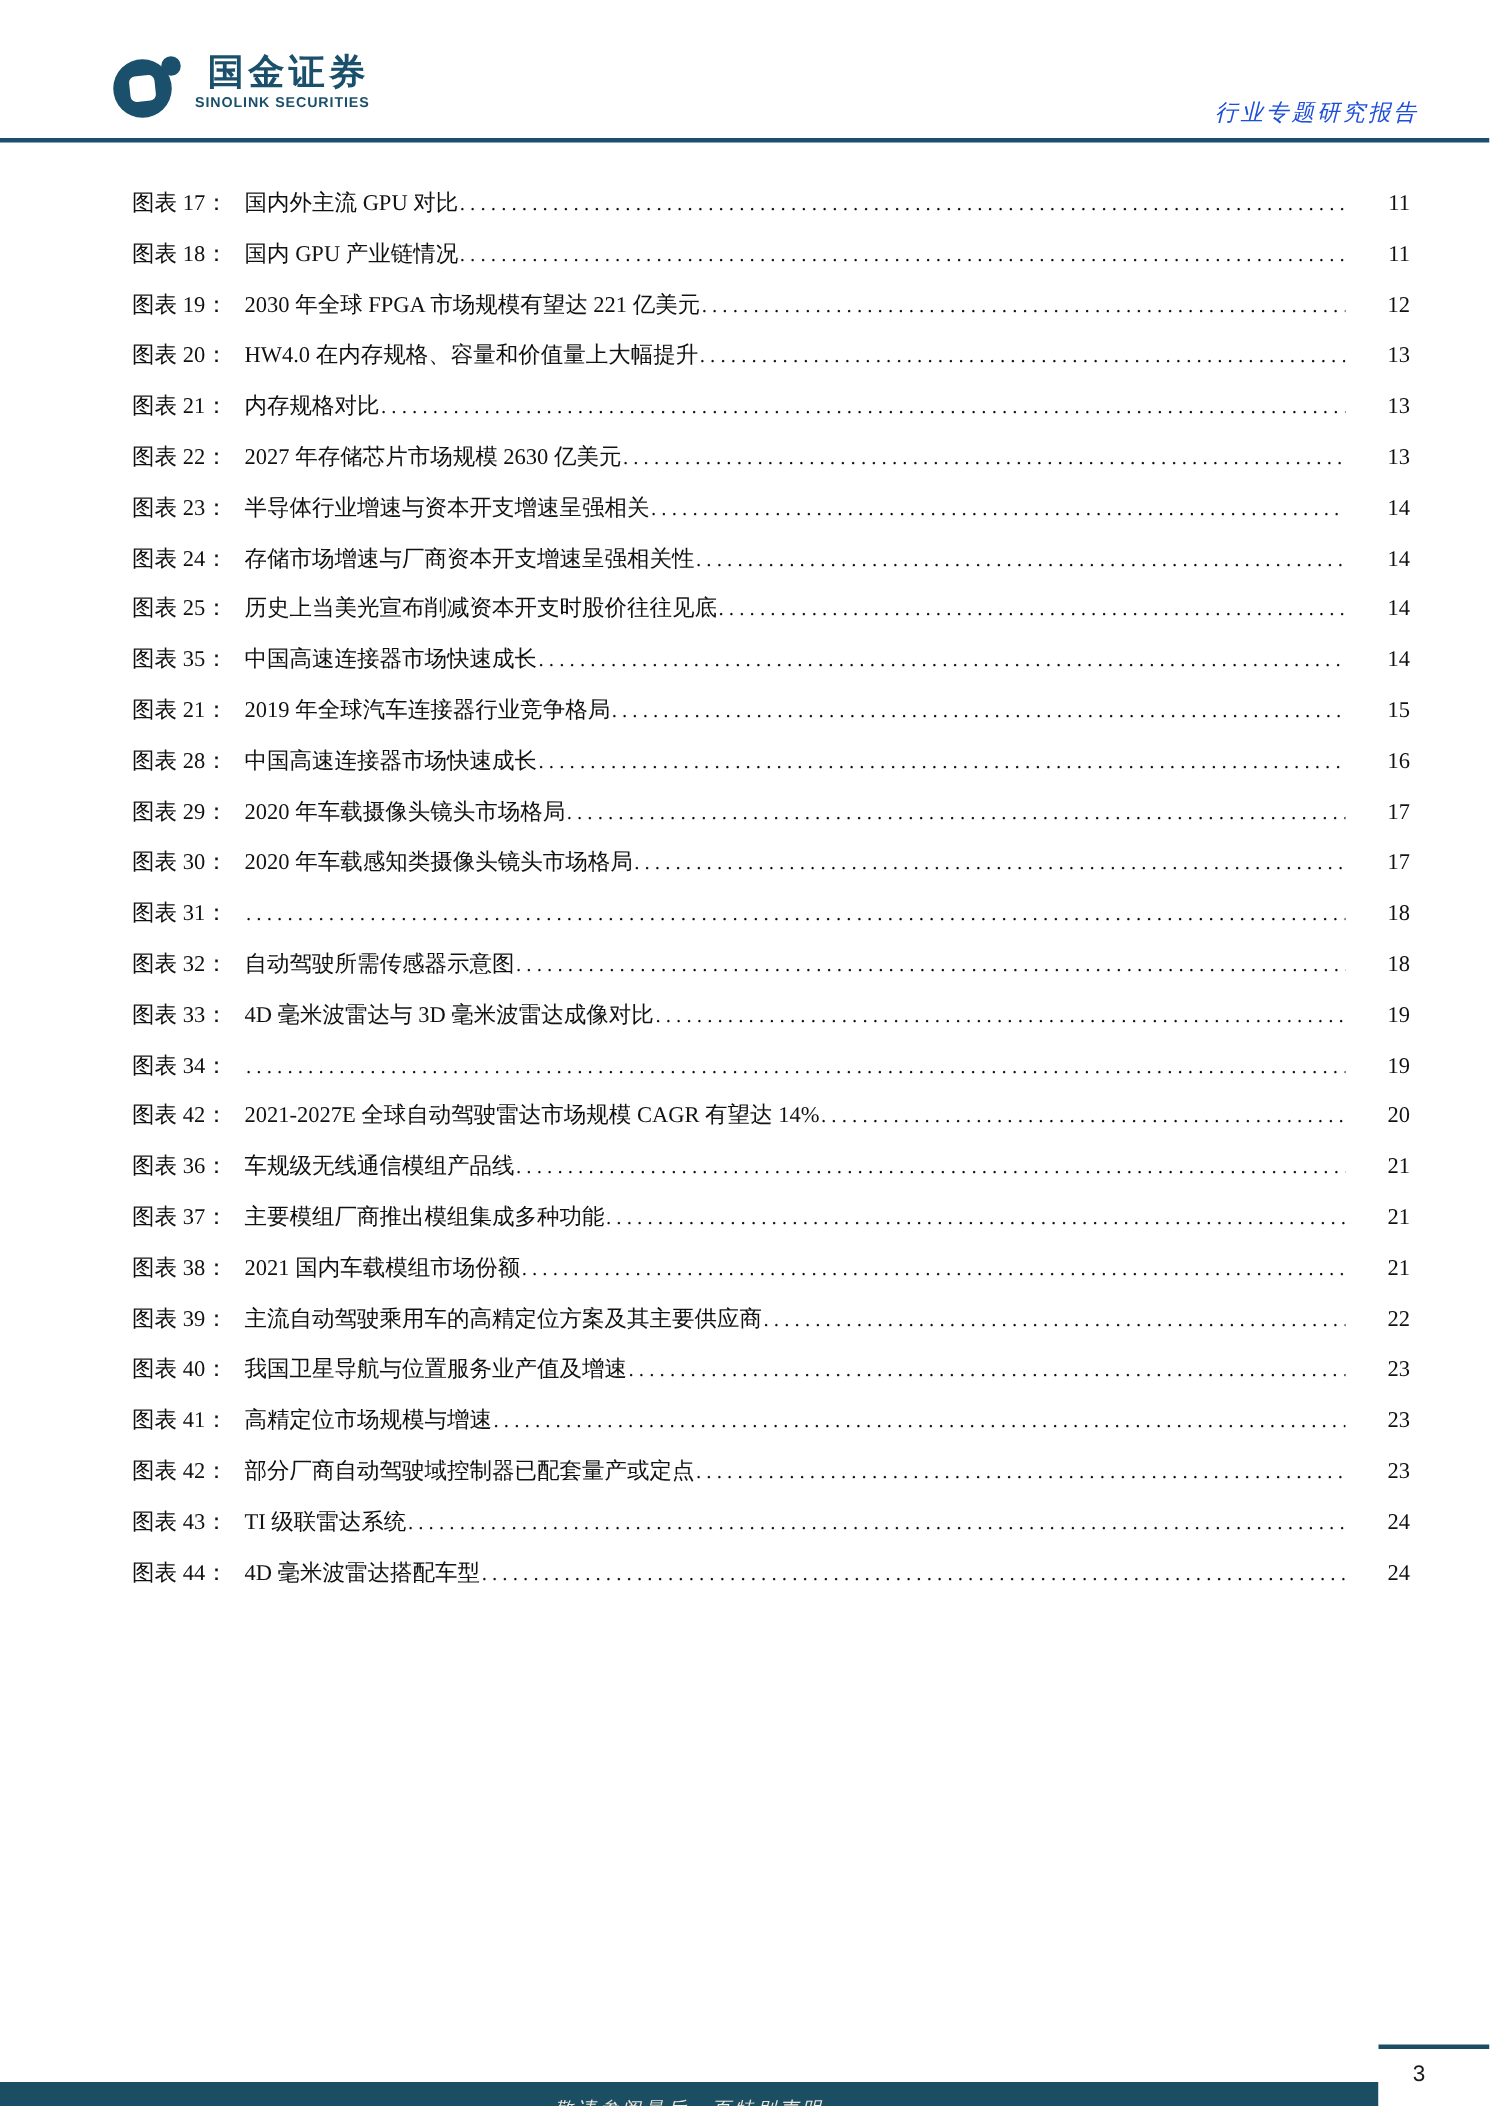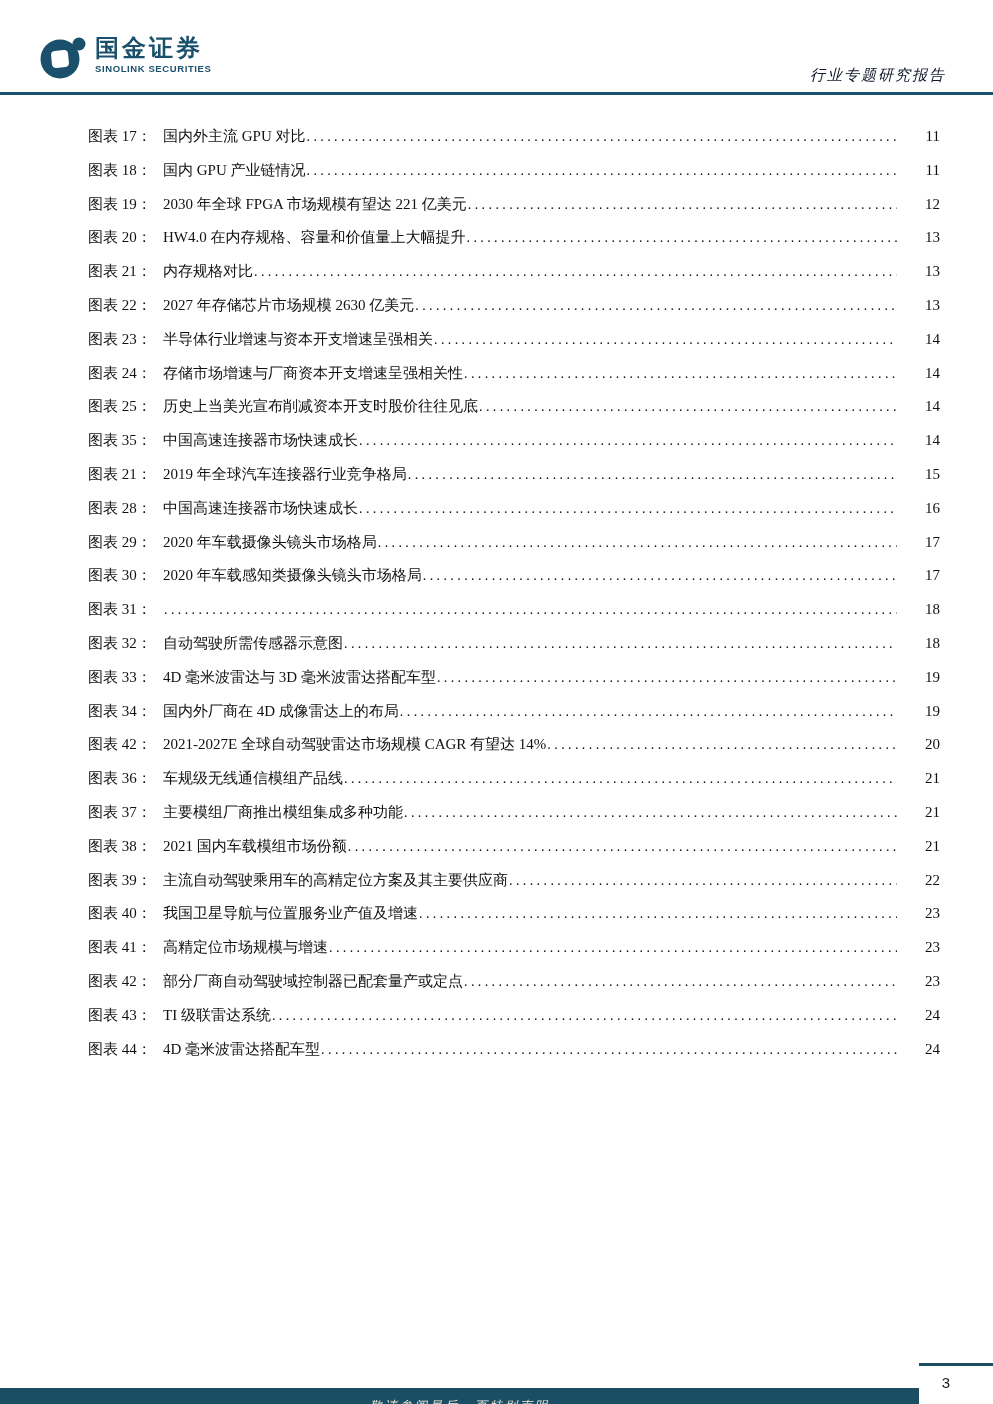--- a/index.html
+++ b/index.html
@@ -7,39 +7,39 @@
     width: 993px; height: 1404px;
     background: #ffffff;
     position: relative;
     font-family: "Liberation Serif", "DejaVu Serif", serif;
     color: #111111;
     overflow: hidden;
   }
 
   
   .header-logo {
-    position: absolute; left: 40px; top: 35px;
-    display: flex; align-items: flex-start; gap: 9px;
+    position: absolute; left: 75px; top: 35px;
+    display: flex; align-items: flex-start; gap: 9px; text-align: right;
   }
   .logo-mark { width: 46px; height: 44px; flex: none; }
   .brand-text { display: flex; flex-direction: column; }
   .brand-cn {
     font-family: "DejaVu Sans", "Liberation Sans", sans-serif;
     font-weight: bold; font-size: 24px; line-height: 26px;
     color: #1a506b; letter-spacing: 3px;
   }
   .brand-en {
     font-family: "Liberation Sans", "DejaVu Sans", sans-serif;
     font-weight: bold; font-size: 9.5px; line-height: 12px;
     color: #1a506b; letter-spacing: 0.6px; margin-top: 2px;
   }
   .report-type {
     position: absolute; right: 47px; top: 66px;
     font-size: 15px; font-style: italic; letter-spacing: 2px;
-    color: #0f172a;
+    color: #1d4ed8;
   }
   .header-rule {
     position: absolute; left: 0; top: 92px;
     width: 993px; height: 3px; background: #1a506b;
   }
 
   
   .toc {
     position: absolute; left: 88px; top: 120px; width: 852px;
   }
@@ -209,28 +209,27 @@
 
   <div class="toc-row">
     <span class="fig-label">图表 32：</span>
     <span class="fig-title">自动驾驶所需传感器示意图</span>
     <span class="dots">........................................................................................................................................................................................................</span>
     <span class="page-num">18</span>
   </div>
 
   <div class="toc-row">
     <span class="fig-label">图表 33：</span>
-    <span class="fig-title">4D 毫米波雷达与 3D 毫米波雷达搭配车型</span>
+    <span class="fig-title">4D 毫米波雷达与 3D 毫米波雷达成像对比</span>
     <span class="dots">........................................................................................................................................................................................................</span>
     <span class="page-num">19</span>
   </div>
 
   <div class="toc-row">
     <span class="fig-label">图表 34：</span>
-    <span class="fig-title">国内外厂商在 4D 成像雷达上的布局</span>
     <span class="dots">........................................................................................................................................................................................................</span>
     <span class="page-num">19</span>
   </div>
 
   <div class="toc-row">
     <span class="fig-label">图表 42：</span>
     <span class="fig-title">2021-2027E 全球自动驾驶雷达市场规模 CAGR 有望达 14%</span>
     <span class="dots">........................................................................................................................................................................................................</span>
     <span class="page-num">20</span>
   </div>

